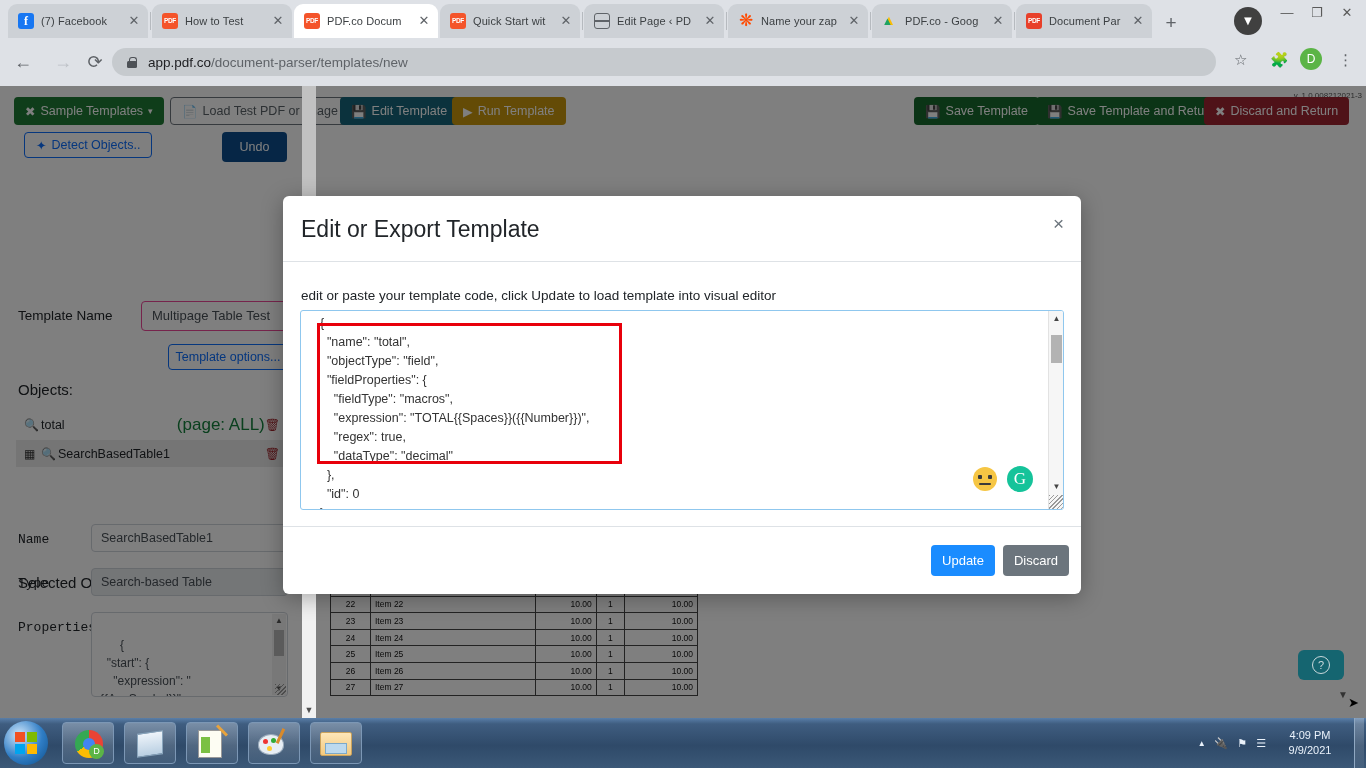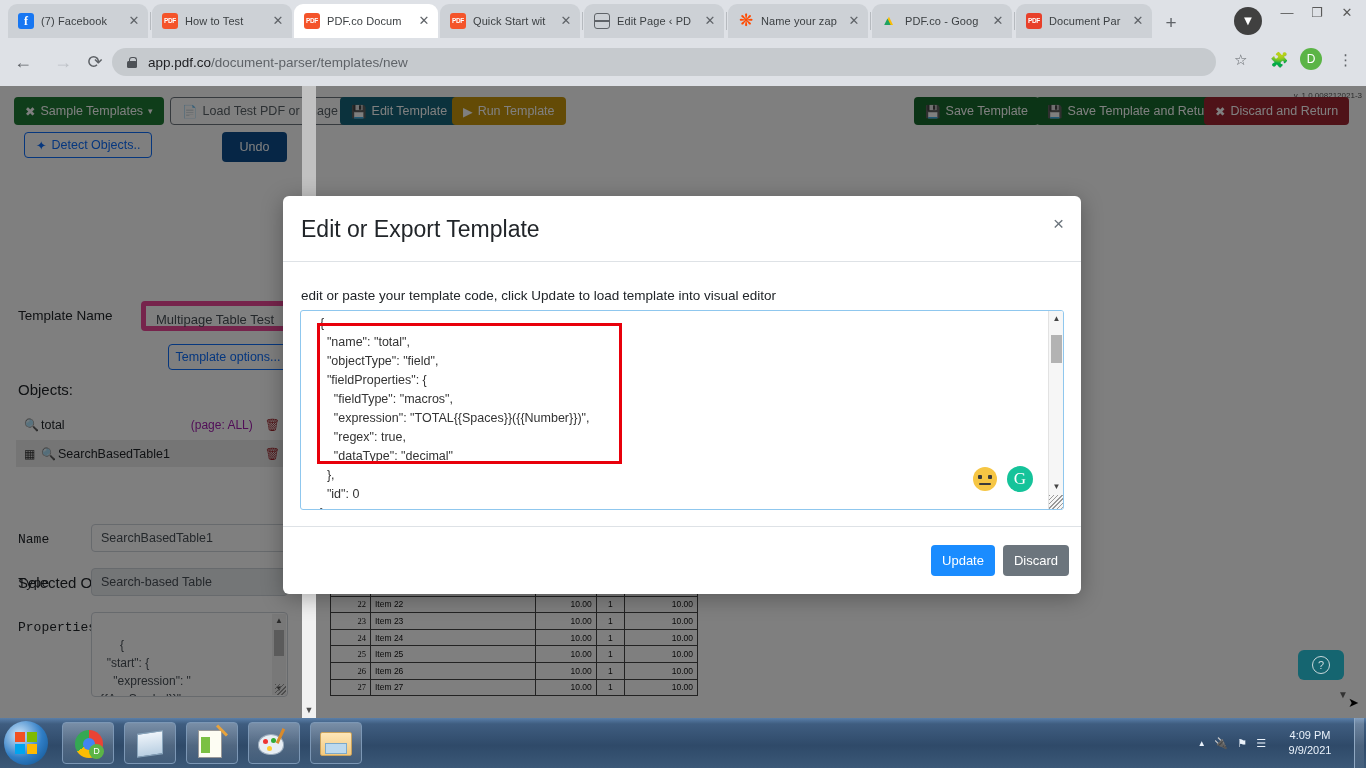--- a/index.html
+++ b/index.html
@@ -86,30 +86,30 @@
   .btn-outline { background:#fff; color:#5a6268; border:1px solid #6c757d; }
   .btn-teal    { background:#17657a; color:#fff; }
   .btn-gold    { background:#c8960c; color:#fff; }
   .btn-dkgreen { background:#17682c; color:#fff; }
   .btn-red     { background:#9e2430; color:#fff; }
   .btn-blue-o  { background:#fff; color:#0d6efd; border:1px solid #0d6efd; }
   .btn-blue    { background:#0d4d8c; color:#fff; }
 
   #tname-label { position:absolute; left:18px; top:222px; font-size:13.5px; color:#212529; }
   #tname-input { position:absolute; left:141px; top:215px; width:250px; height:30px;
-      border:5px solid #ec4899; border-radius:4px; background:#fff; font-size:13px;
+      border:1px solid #ec4899; border-radius:4px; background:#fff; font-size:13px;
       color:#495057; padding:0 10px; line-height:28px; }
 
   #objects-label { position:absolute; left:18px; top:295px; font-size:15px; color:#212529; }
   .obj-row { position:absolute; left:16px; width:272px; height:27px; display:flex; align-items:center;
              font-size:12.5px; color:#212529; padding:0 8px; }
   .obj-row.sel { background:rgba(0,0,0,0.08); }
   .obj-icon { width:17px; flex:0 0 17px; color:#333; font-size:12px; }
   .obj-name { flex:1 1 auto; }
-  .obj-page { color:#a21caf; font-size:12px; margin-right:12px; }
+  .obj-page { color:#15803d; font-size:17px; }
   .obj-del { color:#a02128; font-size:12px; }
 
   #sop-label { position:absolute; left:18px; top:488px; font-size:15px; color:#212529; }
   .fld-label { position:absolute; left:18px; font-size:13px; color:#212529;font-family:Liberation Mono, monospace; }
   .fld-box { position:absolute; left:91px; width:197px; height:28px; border:1px solid #ced4da;
              border-radius:4px; font-size:12.5px; color:#495057; padding:0 9px; line-height:26px; background:#fff; }
   .fld-box.ro { background:#e9ecef; }
   #prop-area { position:absolute; left:91px; top:625px; width:197px; height:85px;
                border:1px solid #ced4da; border-radius:4px; background:#fff; font-size:12px;
                color:#495057; padding:5px 8px; line-height:18px; white-space:pre; overflow:hidden; }
@@ -119,21 +119,21 @@
   #prop-scroll .thumb { position:absolute; left:2px; top:16px; width:10px; height:26px; background:#b6b6b6; }
   .resize-grip { position:absolute; right:1px; bottom:1px; width:11px; height:11px;
      background:repeating-linear-gradient(135deg,#999 0 1px,transparent 1px 3px); }
 
   #left-scroll { position:absolute; left:302px; top:86px; width:14px; height:632px; background:#f1f1f1; z-index:45; }
   #left-scroll .thumb { position:absolute; left:0; top:0; width:14px; height:420px; background:#c1c1c1; }
   #left-scroll .arr-dn { position:absolute; left:0; bottom:0; width:14px; height:15px;
       text-align:center; font-size:9px; line-height:15px; color:#505050; }
   #doc-table { position:absolute; left:330px; top:410px; width:368px; border-collapse:collapse; font-size:8.5px; color:#111; }
   #doc-table td { border:1px solid #444; height:16.6px; padding:0 4px; }
-  .c-idx { width:34px; text-align:right;font-family:Liberation Serif, serif; }
+  .c-idx { width:34px; text-align:center; }
   .c-desc { width:140px; }
   .c-price { width:52px; text-align:right; }
   .c-qty { width:24px; text-align:center; }
   .c-total { width:62px; text-align:right; }
 
   
   #modal {
     position:absolute; left:283px; top:110px; width:798px; height:398px;
     background:#fff; border-radius:6px; z-index:60;
     box-shadow:0 4px 22px rgba(0,0,0,0.3);

